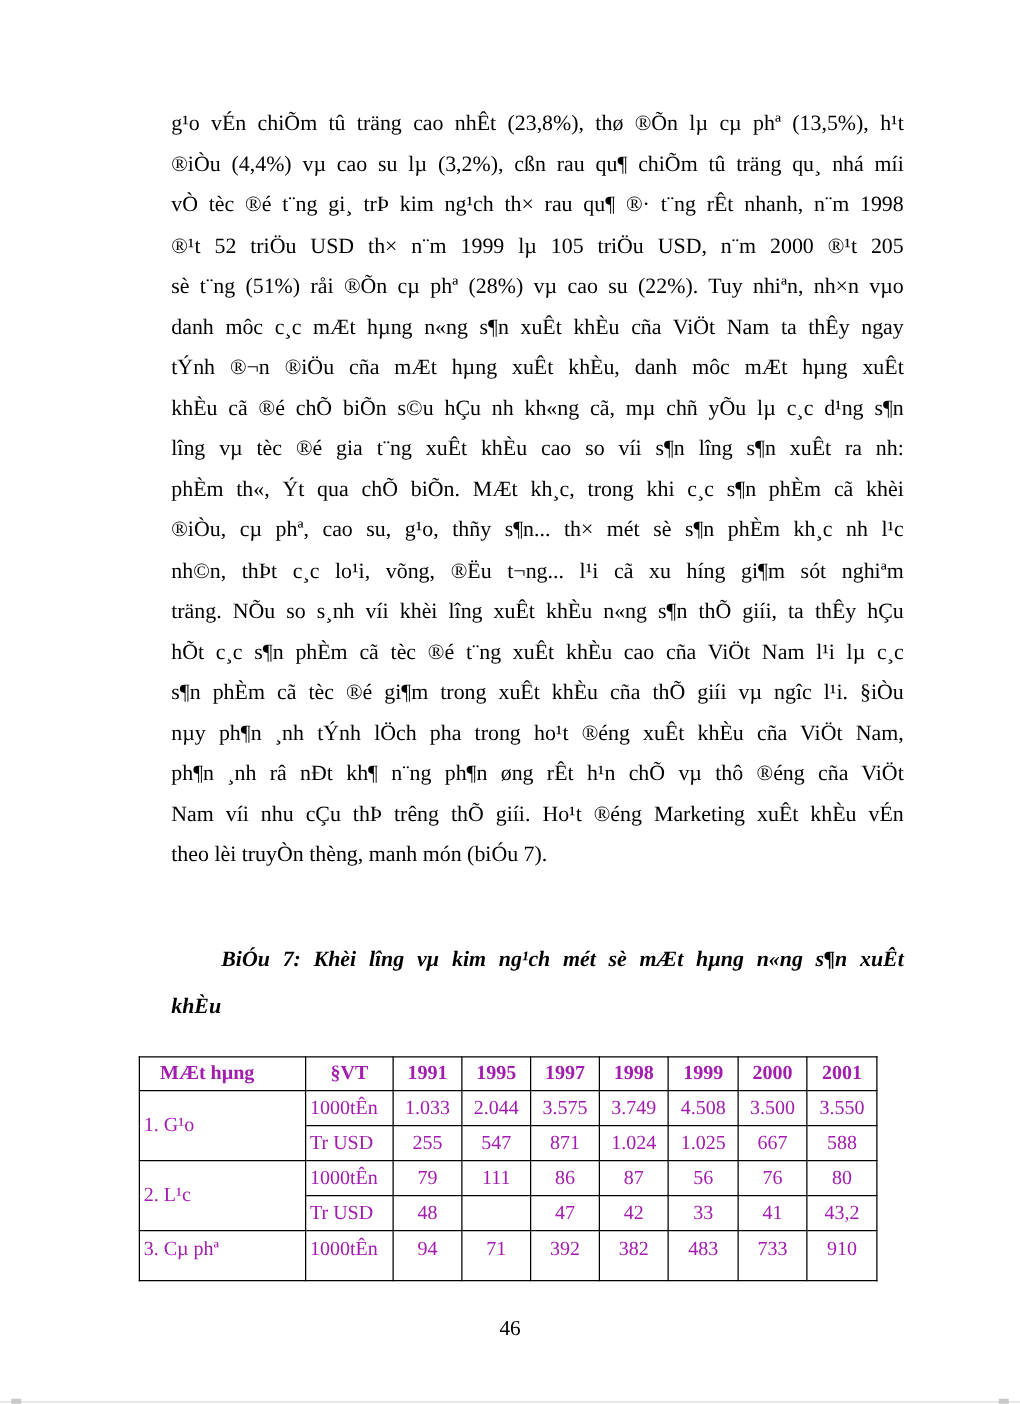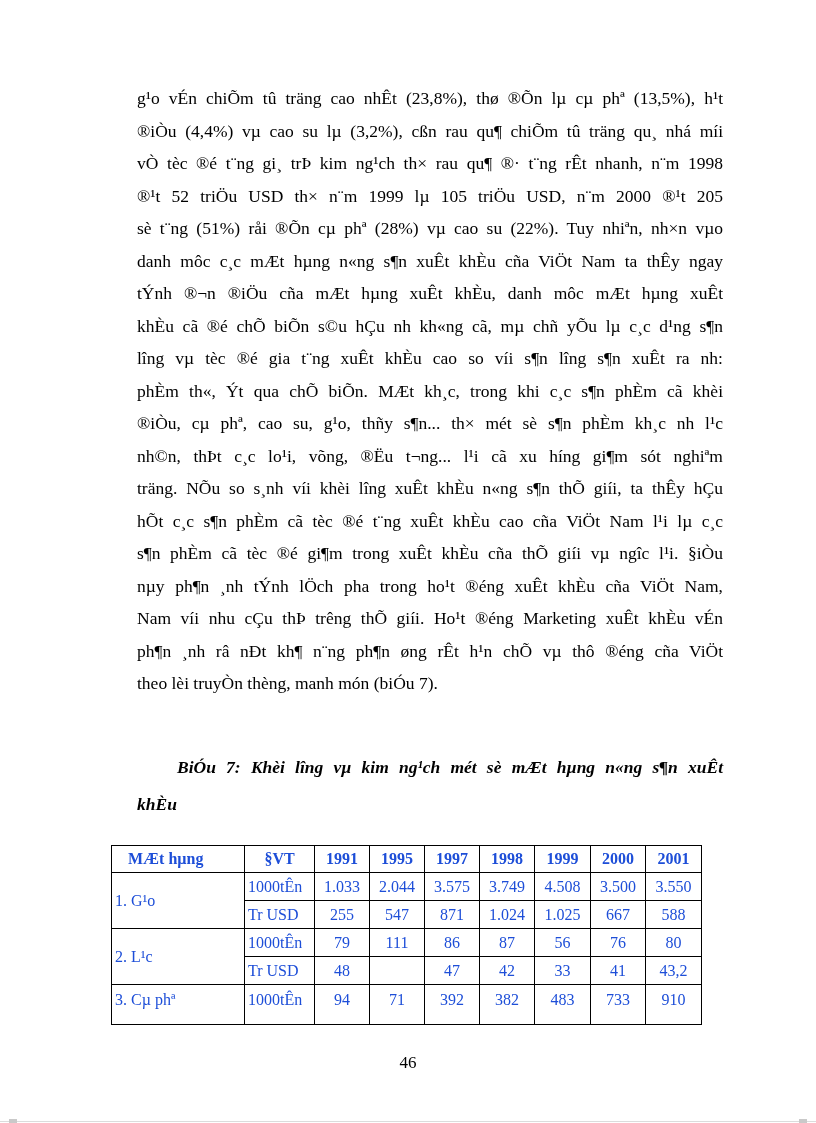--- a/index.html
+++ b/index.html
@@ -47,21 +47,21 @@
     text-align: justify;
     text-align-last: justify;
   }
   table.data {
     position: absolute;
     left: 111px;
     top: 845px;
     border-collapse: collapse;
     table-layout: fixed;
     font-size: 16px;
-    color: #1d4ed8;
+    color: #a21caf;
   }
   table.data th, table.data td {
     border: 1px solid #000;
     height: 28px;
     padding: 1px 3px;
     overflow: hidden;
     white-space: nowrap;
   }
   table.data th {
     height: 27px;
@@ -130,22 +130,22 @@
     <div class="body-line">tÝnh ®¬n ®iÖu cña mÆt hµng xuÊt khÈu, danh môc mÆt hµng xuÊt</div>
     <div class="body-line">khÈu cã ®é chÕ biÕn s©u hÇu nh kh«ng cã, mµ chñ yÕu lµ c¸c d¹ng s¶n</div>
     <div class="body-line">lîng vµ tèc ®é gia t¨ng xuÊt khÈu cao so víi s¶n lîng s¶n xuÊt ra nh:</div>
     <div class="body-line">phÈm th«, Ýt qua chÕ biÕn. MÆt kh¸c, trong khi c¸c s¶n phÈm cã khèi</div>
     <div class="body-line">®iÒu, cµ phª, cao su, g¹o, thñy s¶n... th× mét sè s¶n phÈm kh¸c nh l¹c</div>
     <div class="body-line">nh©n, thÞt c¸c lo¹i, võng, ®Ëu t¬ng... l¹i cã xu híng gi¶m sót nghiªm</div>
     <div class="body-line">träng. NÕu so s¸nh víi khèi lîng xuÊt khÈu n«ng s¶n thÕ giíi, ta thÊy hÇu</div>
     <div class="body-line">hÕt c¸c s¶n phÈm cã tèc ®é t¨ng xuÊt khÈu cao cña ViÖt Nam l¹i lµ c¸c</div>
     <div class="body-line">s¶n phÈm cã tèc ®é gi¶m trong xuÊt khÈu cña thÕ giíi vµ ngîc l¹i. §iÒu</div>
     <div class="body-line">nµy ph¶n ¸nh tÝnh lÖch pha trong ho¹t ®éng xuÊt khÈu cña ViÖt Nam,</div>
+    <div class="body-line">ph¶n ¸nh râ nÐt kh¶ n¨ng ph¶n øng rÊt h¹n chÕ vµ thô ®éng cña ViÖt</div>
     <div class="body-line">Nam víi nhu cÇu thÞ trêng thÕ giíi. Ho¹t ®éng Marketing xuÊt khÈu vÉn</div>
-    <div class="body-line">ph¶n ¸nh râ nÐt kh¶ n¨ng ph¶n øng rÊt h¹n chÕ vµ thô ®éng cña ViÖt</div>
     <div class="body-line last">theo lèi truyÒn thèng, manh món (biÓu 7).</div>
   </div>
 
   <div class="caption">
     <div class="caption-line-1">BiÓu 7: Khèi lîng vµ kim ng¹ch mét sè mÆt hµng n«ng s¶n xuÊt</div>
     <div class="caption-line-2">khÈu</div>
   </div>
 
   <table class="data">
     <colgroup>

